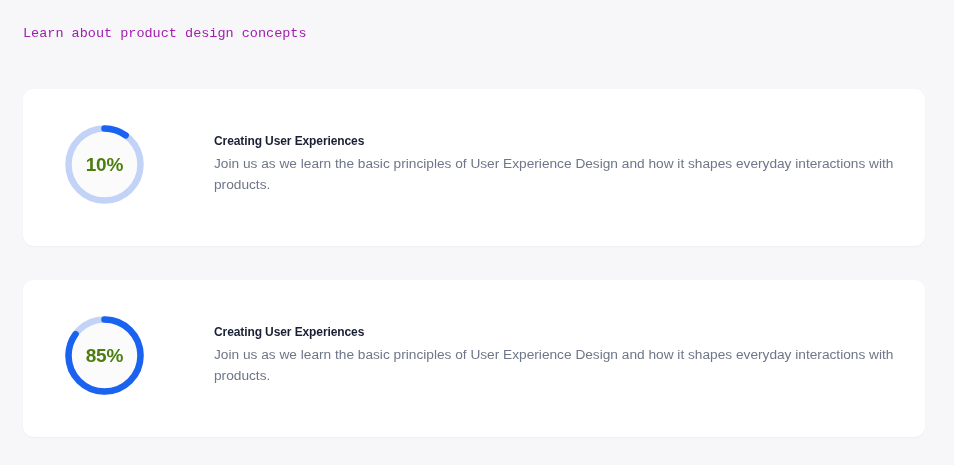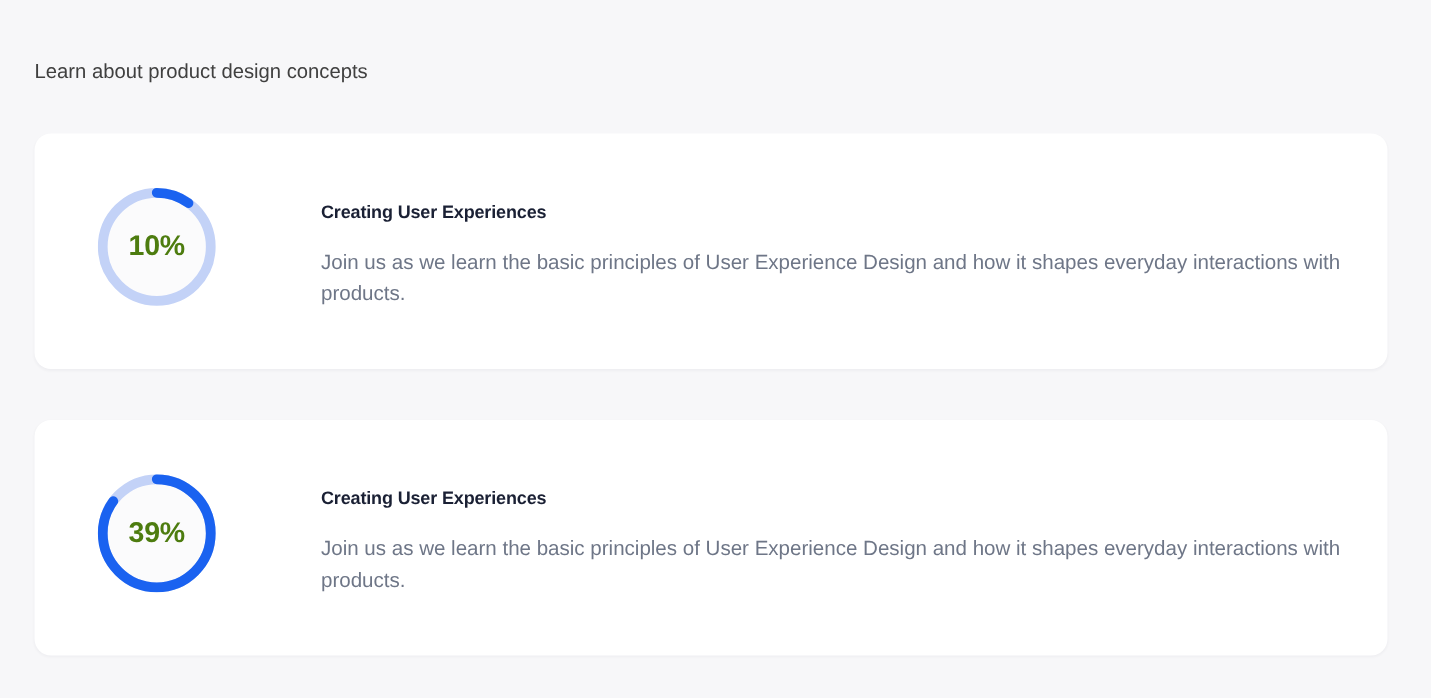--- a/index.html
+++ b/index.html
@@ -31,26 +31,27 @@
   .page-title {
     font-size: 21px;
     font-weight: 700;
     letter-spacing: -0.2px;
     color: #1a2034;
     line-height: 28px;
     white-space: nowrap;
   }
 
   .page-subtitle {
-    margin-top: 20px;
+    margin-top: 6px;
     font-size: 13.5px;
     font-weight: 400;
-    color: #404040;
+    color: #a21caf;
     line-height: 18px;
     white-space: nowrap;
+    font-family: Liberation Mono, monospace;
   }
 
   
   .card-list {
     position: absolute;
     left: 23px;
     top: 89px;
     width: 902px;
   }
 
@@ -119,21 +120,20 @@
 
   .card-title {
     font-size: 12px;
     font-weight: 700;
     color: #1a2034;
     line-height: 24px;
     letter-spacing: -0.1px;
   }
 
   .card-desc {
-    margin-top: 11px;
     font-size: 13.7px;
     font-weight: 400;
     color: #6e7687;
     line-height: 21px;
     max-width: 690px;
   }
 </style>
 </head>
 <body>
 
@@ -160,21 +160,21 @@
       </div>
     </div>
 
     <div class="course-card card-2">
       <div class="ring-wrap">
         <svg viewBox="0 0 79 79">
           <circle class="ring-track" cx="39.5" cy="39.5" r="36"></circle>
           <circle cx="39.5" cy="39.5" r="36" fill="none" stroke="#c3d2f7" stroke-width="6.5"></circle>
           <circle id="arc-1" cx="39.5" cy="39.5" r="36" fill="none" stroke="#1a62f0" stroke-width="6.5" stroke-linecap="round" stroke-dasharray="226.19" stroke-dashoffset="33.93"></circle>
         </svg>
-        <div class="ring-label">39%</div>
+        <div class="ring-label">85%</div>
       </div>
       <div class="card-body">
         <div class="card-title">Creating User Experiences</div>
         <div class="card-desc">Join us as we learn the basic principles of User Experience Design and how it shapes everyday interactions with products.</div>
       </div>
     </div>
 
   </div>
 </div>
 

